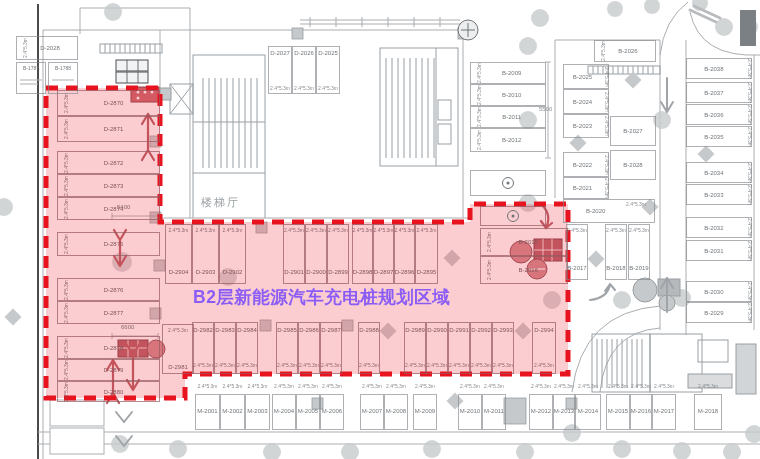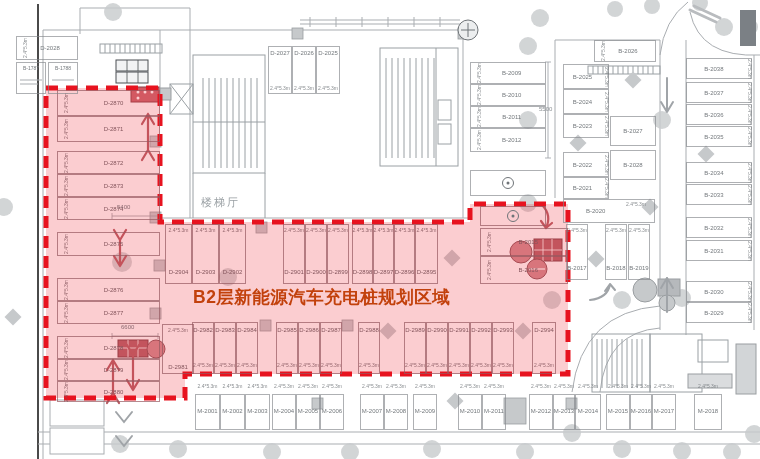--- a/index.html
+++ b/index.html
@@ -30,21 +30,21 @@
   .h-right .dim{right:2px;top:50%;transform:translate(50%,-50%) rotate(90deg);}
   .h-top .lbl{left:22px;top:50%;transform:translateY(-50%);}
   .h-top .dim{top:2px;right:8px;}
   .plain .lbl{left:50%;top:50%;transform:translate(-50%,-50%);}
   .room .lbl{top:3px;left:50%;transform:translateX(-50%);font-size:5px;}
   .icon-spot .sign{position:absolute;left:50%;top:50%;transform:translate(-50%,-50%);
         width:10px;height:10px;border:1.5px solid #6f7478;border-radius:50%;}
   .icon-spot .sign::after{content:"";position:absolute;left:50%;top:50%;width:3px;height:3px;
         background:#6f7478;border-radius:50%;transform:translate(-50%,-50%);}
   .title{position:absolute;left:193px;top:285px;font-size:17.5px;font-weight:bold;
-        color:#c2410c;letter-spacing:.5px;white-space:nowrap;}
+        color:#8b5cf6;letter-spacing:.5px;white-space:nowrap;}
   .t{position:absolute;line-height:1;white-space:nowrap;}
   .stairhall{left:201px;top:197px;font-size:11px;color:#9aa0a4;letter-spacing:2px;}
   .d5400{left:117px;top:204px;font-size:6px;color:#8b6a70;}
   .d6600{left:121px;top:324px;font-size:6px;color:#8b6a70;}
   .d5500{left:539px;top:106px;font-size:6px;color:#8a8f93;}
 </style>
 </head>
 <body>
 
 <div class="plan">

